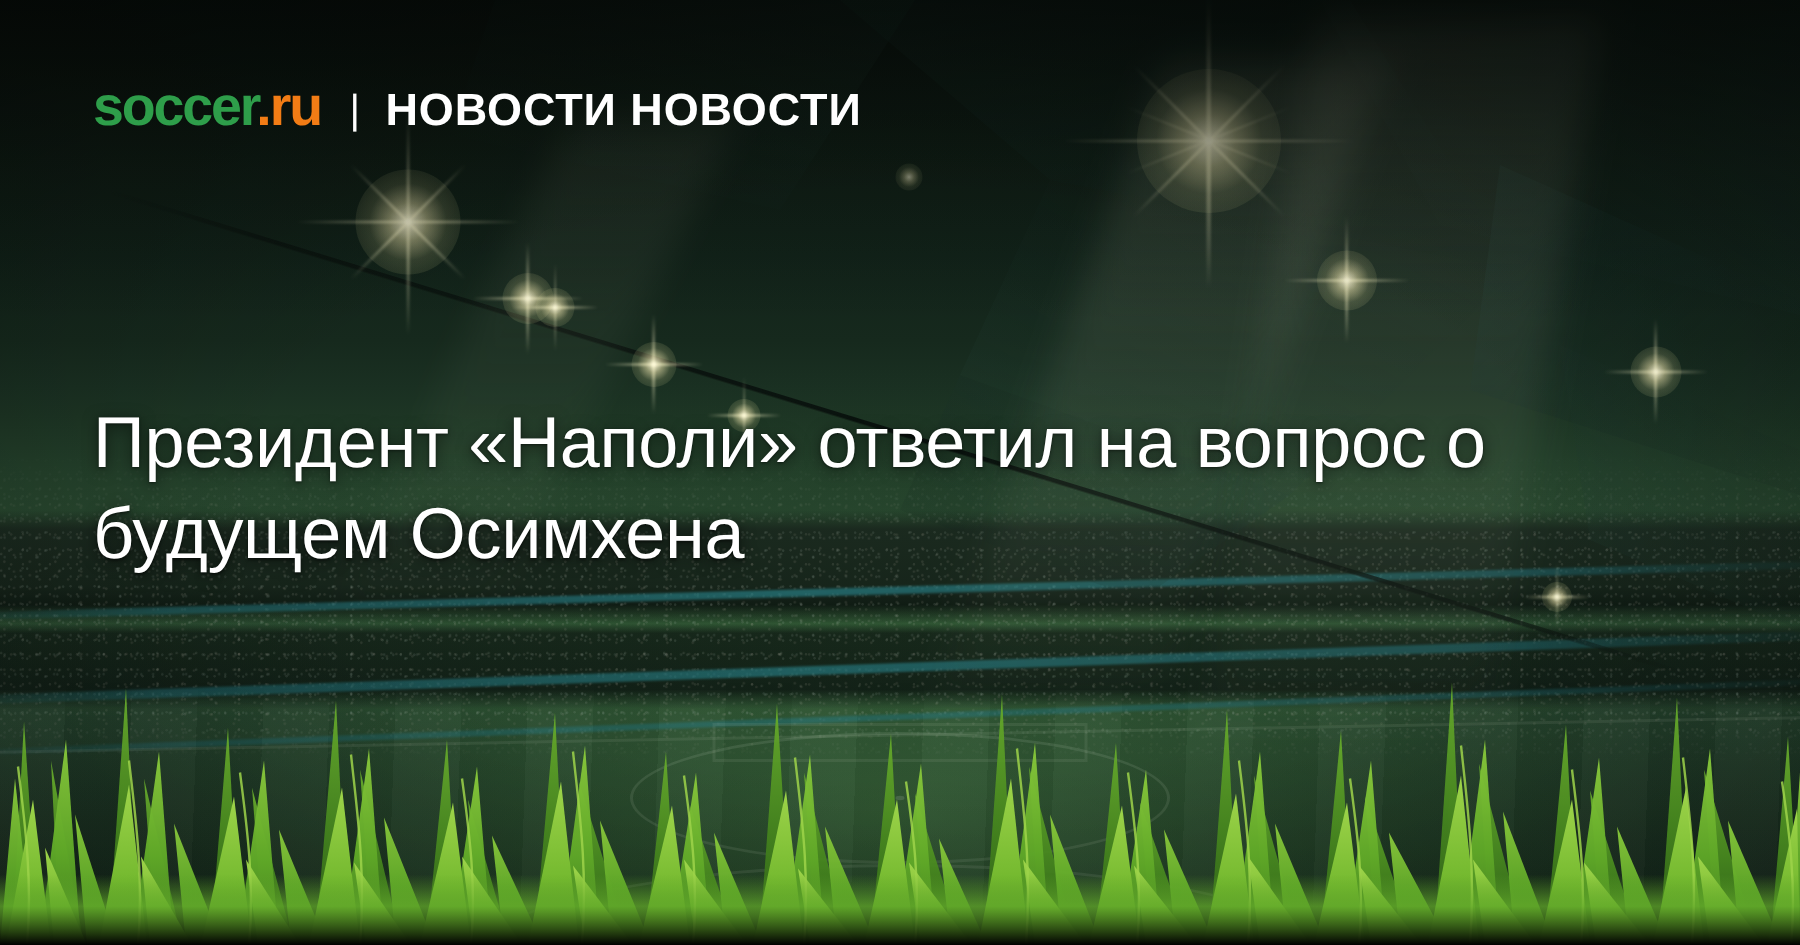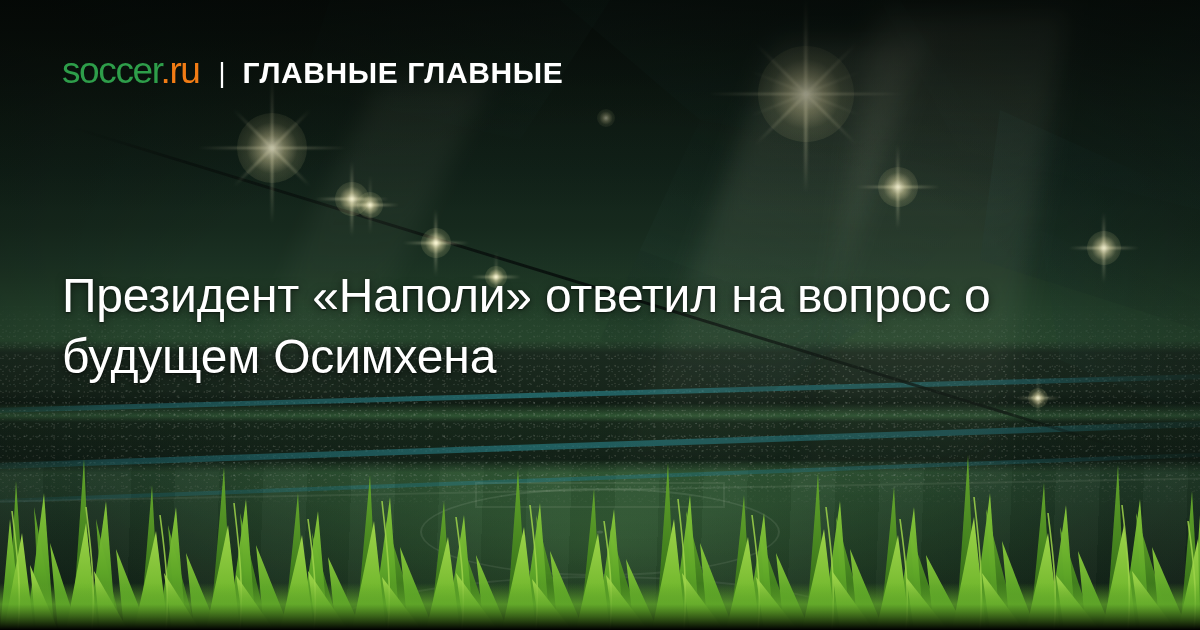--- a/index.html
+++ b/index.html
@@ -210,21 +210,21 @@
 
   
   .header {
     position:absolute;
     left:62px; top:52px;
     display:flex; align-items:baseline;
     white-space:nowrap;
   }
   .logo {
     font-size:37px;
-    font-weight:400;
+    font-weight:700;
     letter-spacing:-1.4px;
     line-height:1;
     text-align:right;
   }
   .logo .part-green { color:#2e9e4a; }
   .logo .part-orange { color:#f27c15; }
 
   .sep {
     color:#ffffff;
     font-size:27px;
@@ -541,18 +541,18 @@
         <path d="M1194 215 C1198 174 1192 134 1188 106"></path>
       </g>
 
       <rect x="0" y="168" width="1200" height="47" fill="url(#gBase)"></rect>
     </svg>
   </div>
 
   <div class="header">
     <span class="logo"><span class="part-green">soccer</span><span class="part-orange">.ru</span></span>
     <span class="sep">|</span>
-    <span class="kicker">ГЛАВНЫЕ ГЛАВНЫЕ</span>
+    <span class="kicker">НОВОСТИ НОВОСТИ</span>
   </div>
 
   <h1 class="headline">Президент «Наполи» ответил на вопрос о будущем Осимхена</h1>
 
 </div>
 
 </body></html>

